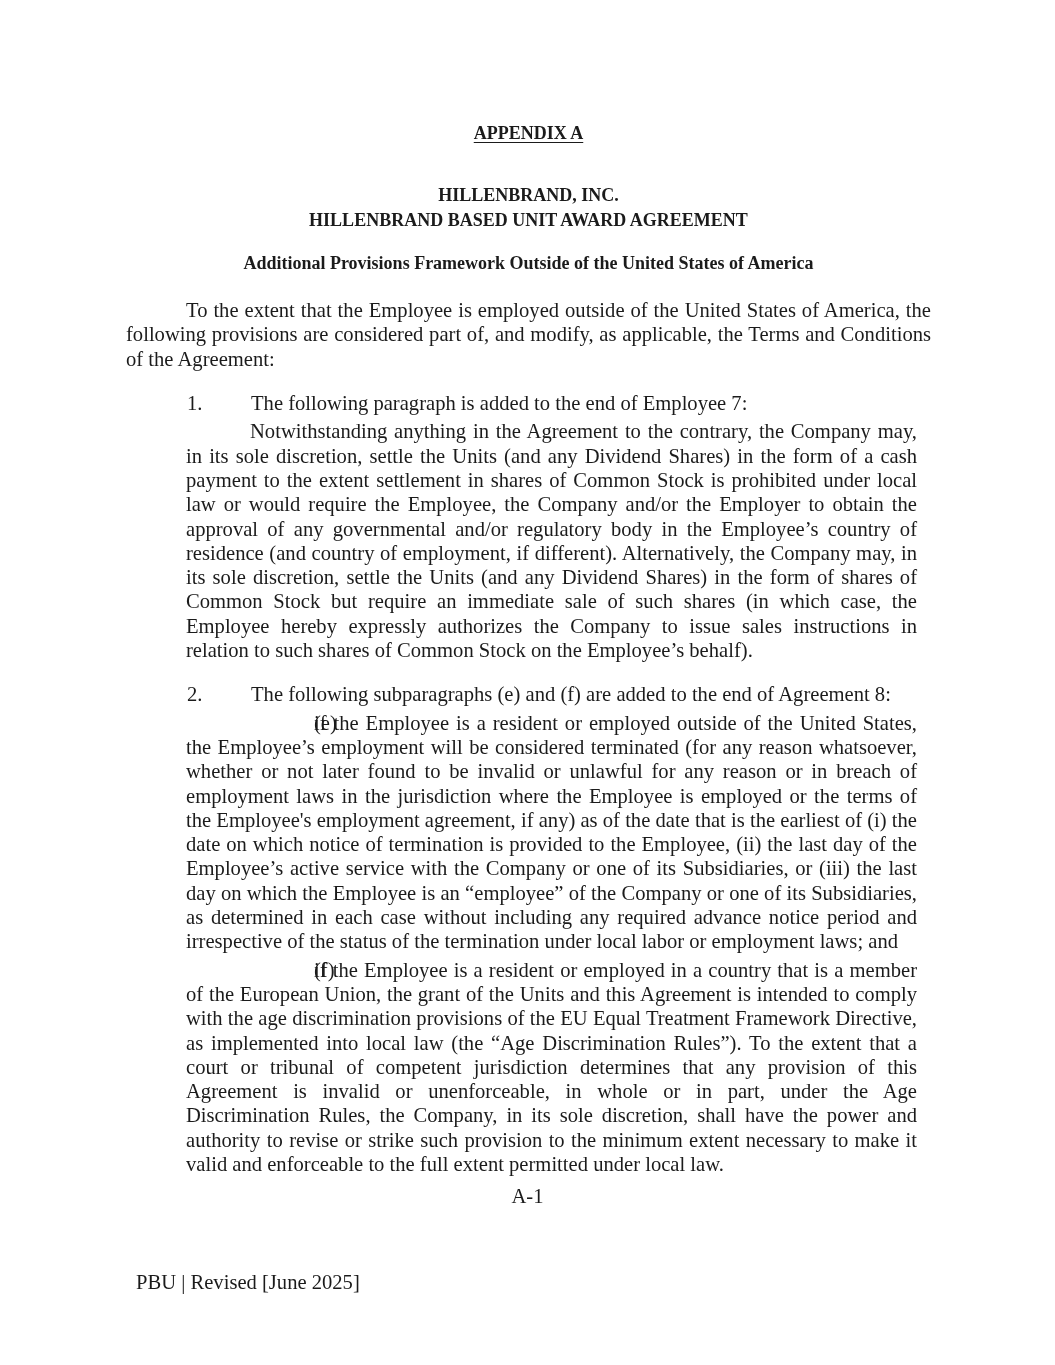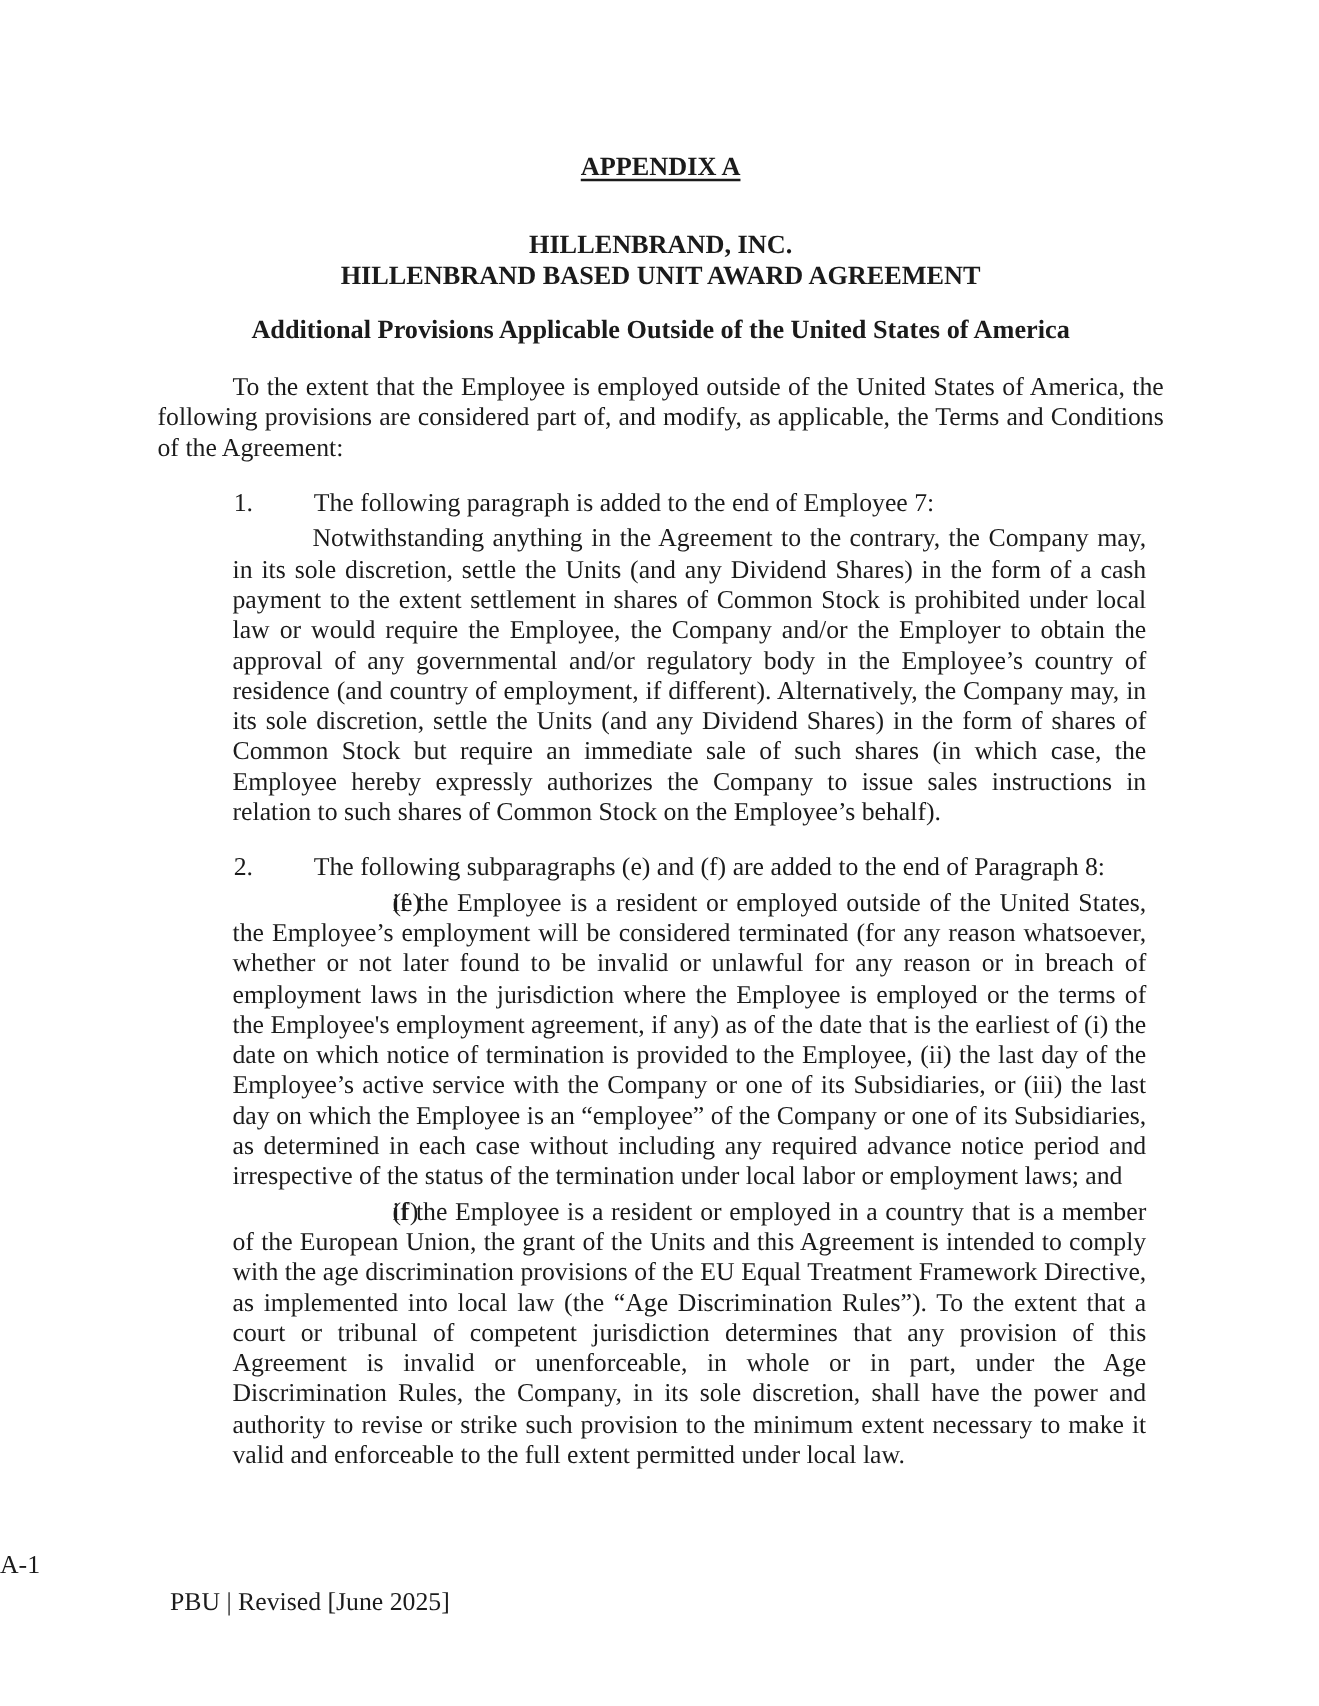--- a/index.html
+++ b/index.html
@@ -23,21 +23,21 @@
     background: #ffffff;
     overflow: hidden;
   }
   .content {
     padding: 121px 124px 0 126px; 
   }
   .h-center {
     text-align: center;
     font-weight: bold;
     margin: 0;
-    font-size: 21px;
+    font-size: 18px;
     line-height: 24.3px;
   }
   .appendix-title span {
     text-decoration: underline;
     text-underline-offset: 3px;
   }
   .company-block {
     margin-top: 38px;
   }
   .section-heading {
@@ -59,24 +59,24 @@
     margin: 4px 14px 0 60px;   
     text-align: justify;
     text-indent: 64px;          
   }
   .sublabel {
     display: inline-block;
     width: 64px;                
   }
   .footer-pagenum {
     position: absolute;
-    top: 1240px;
+    top: 1184px;
     left: 0;
     width: 100%;
-    text-align: left;
+    text-align: center;
     margin: 0;
   }
   .footer-doccode {
     position: absolute;
     top: 1270px;
     left: 136px;
     margin: 0;
   }
 </style>
 </head>
@@ -85,31 +85,31 @@
 <div class="page">
   <div class="content">
 
     <p class="h-center appendix-title"><span>APPENDIX A</span></p>
 
     <div class="company-block">
       <p class="h-center">HILLENBRAND, INC.</p>
       <p class="h-center">HILLENBRAND BASED UNIT AWARD AGREEMENT</p>
     </div>
 
-    <p class="h-center section-heading">Additional Provisions Applicable Outside of the United States of America</p>
+    <p class="h-center section-heading">Additional Provisions Framework Outside of the United States of America</p>
 
     <p class="intro">To the extent that the Employee is employed outside of the United States of America, the following provisions are considered part of, and modify, as applicable, the Terms and Conditions of the Agreement:</p>
 
     <div>
       <p class="item-lead"><span class="num">1.</span><span>The following paragraph is added to the end of Employee 7:</span></p>
       <p class="block">Notwithstanding anything in the Agreement to the contrary, the Company may, in its sole discretion, settle the Units (and any Dividend Shares) in the form of a cash payment to the extent settlement in shares of Common Stock is prohibited under local law or would require the Employee, the Company and/or the Employer to obtain the approval of any governmental and/or regulatory body in the Employee’s country of residence (and country of employment, if different).  Alternatively, the Company may, in its sole discretion, settle the Units (and any Dividend Shares) in the form of shares of Common Stock but require an immediate sale of such shares (in which case, the Employee hereby expressly authorizes the Company to issue sales instructions in relation to such shares of Common Stock on the Employee’s behalf).</p>
     </div>
 
     <div>
-      <p class="item-lead"><span class="num">2.</span><span>The following subparagraphs (e) and (f) are added to the end of Paragraph 8:</span></p>
+      <p class="item-lead"><span class="num">2.</span><span>The following subparagraphs (e) and (f) are added to the end of Agreement 8:</span></p>
       <p class="block"><span class="sublabel">(e)</span><span>if the Employee is a resident or employed outside of the United States, the Employee’s employment will be considered terminated (for any reason whatsoever, whether or not later found to be invalid or unlawful for any reason or in breach of employment laws in the jurisdiction where the Employee is employed or the terms of the Employee's employment agreement, if any) as of the date that is the earliest of (i) the date on which notice of termination is provided to the Employee, (ii) the last day of the Employee’s active service with the Company or one of its Subsidiaries, or (iii) the last day on which the Employee is an “employee” of the Company or one of its Subsidiaries, as determined in each case without including any required advance notice period and irrespective of the status of the termination under local labor or employment laws; and</span></p>
       <p class="block"><span class="sublabel">(f)</span><span>if the Employee is a resident or employed in a country that is a member of the European Union, the grant of the Units and this Agreement is intended to comply with the age discrimination provisions of the EU Equal Treatment Framework Directive, as implemented into local law (the “Age Discrimination Rules”).  To the extent that a court or tribunal of competent jurisdiction determines that any provision of this Agreement is invalid or unenforceable, in whole or in part, under the Age Discrimination Rules, the Company, in its sole discretion, shall have the power and authority to revise or strike such provision to the minimum extent necessary to make it valid and enforceable to the full extent permitted under local law.</span></p>
     </div>
 
   </div>
 
   <p class="footer-pagenum">A-1</p>
   <p class="footer-doccode">PBU | Revised [June 2025]</p>
 </div>
 

